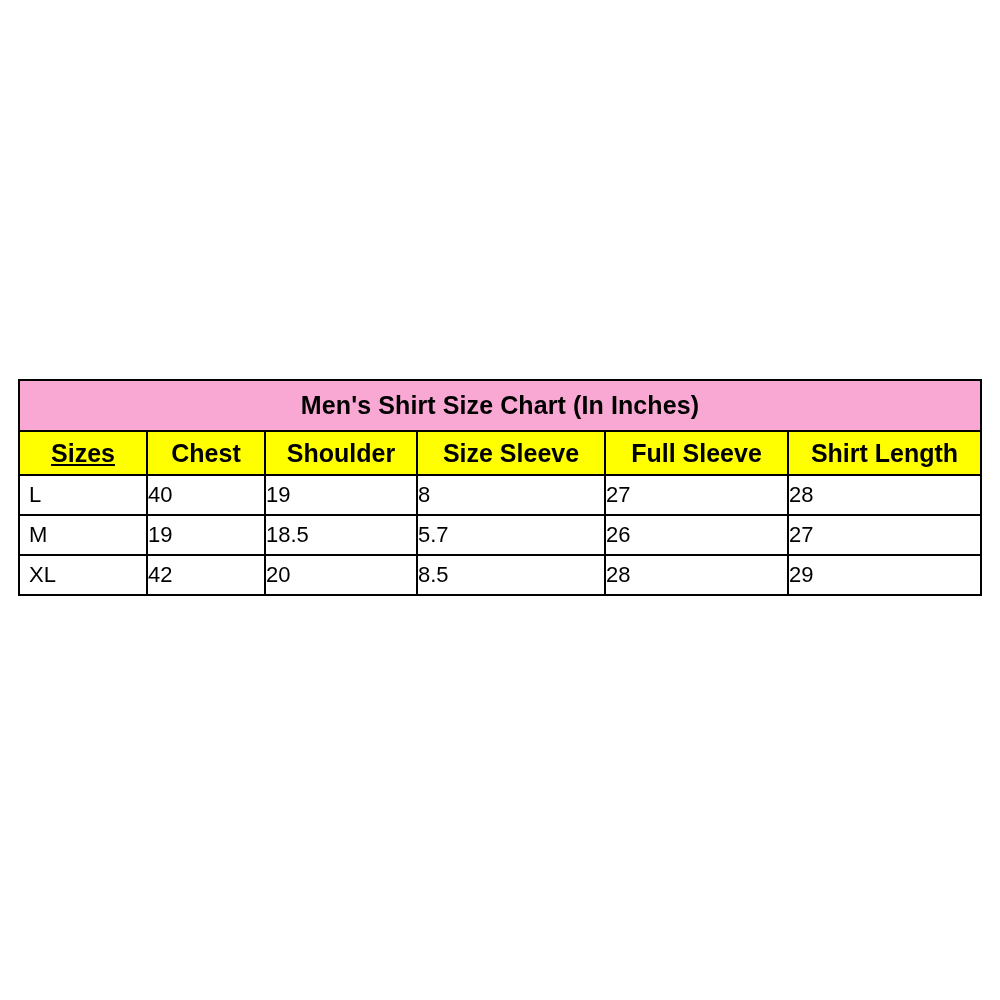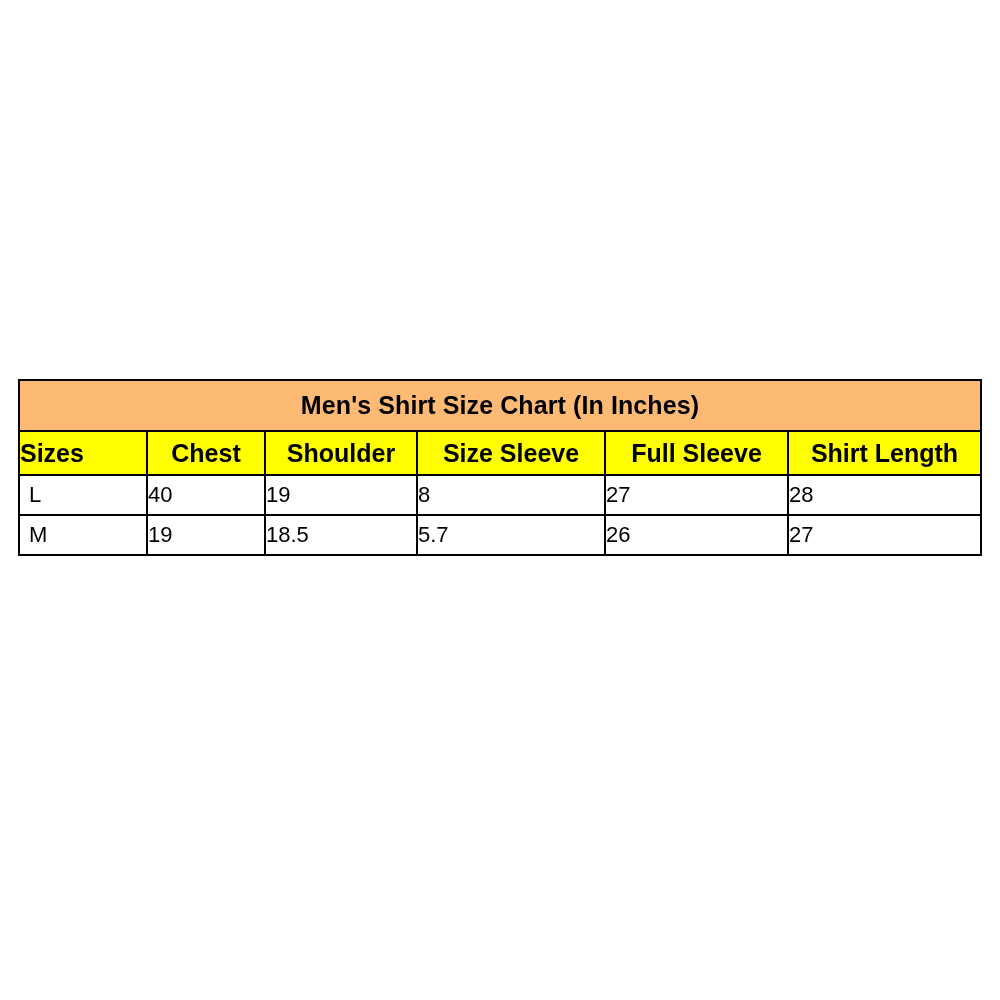--- a/index.html
+++ b/index.html
@@ -24,38 +24,39 @@
     border-collapse: collapse;
     table-layout: fixed;
     width: 962px;
     background: #ffffff;
   }
   table.size-chart td, table.size-chart th {
     border: 2px solid #000000;
     padding: 0;
   }
   .title-cell {
-    background: #fdba74;
+    background: #f9a8d4;
     color: #000000;
     font-size: 25px;
     font-weight: bold;
     text-align: center;
     height: 49px;
     letter-spacing: 0.1px;
   }
   .hdr-cell {
     background: #ffff00;
     color: #000000;
     font-size: 25px;
     font-weight: bold;
     height: 42px;
     vertical-align: middle;
   }
   .hdr-cell.left {
-    text-align: left;
+    text-align: center;
+    text-decoration: underline;
   }
   .hdr-cell.center {
     text-align: center;
   }
   .body-cell {
     background: #ffffff;
     color: #000000;
     font-size: 22px;
     height: 38px;
     text-align: left;
@@ -106,15 +107,23 @@
         <td class="body-cell">28</td>
       </tr>
       <tr>
         <td class="body-cell size-label">M</td>
         <td class="body-cell">19</td>
         <td class="body-cell">18.5</td>
         <td class="body-cell">5.7</td>
         <td class="body-cell">26</td>
         <td class="body-cell">27</td>
       </tr>
+      <tr>
+        <td class="body-cell size-label">XL</td>
+        <td class="body-cell">42</td>
+        <td class="body-cell">20</td>
+        <td class="body-cell">8.5</td>
+        <td class="body-cell">28</td>
+        <td class="body-cell">29</td>
+      </tr>
     </tbody>
   </table>
 </div>
 
 </body></html>

